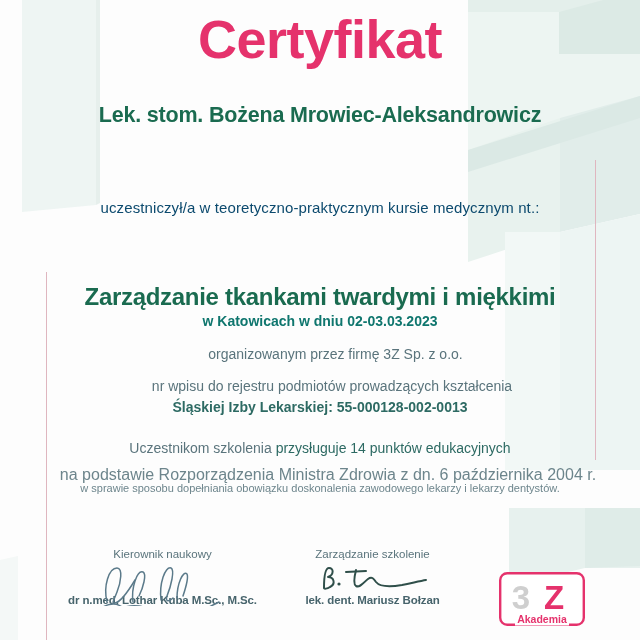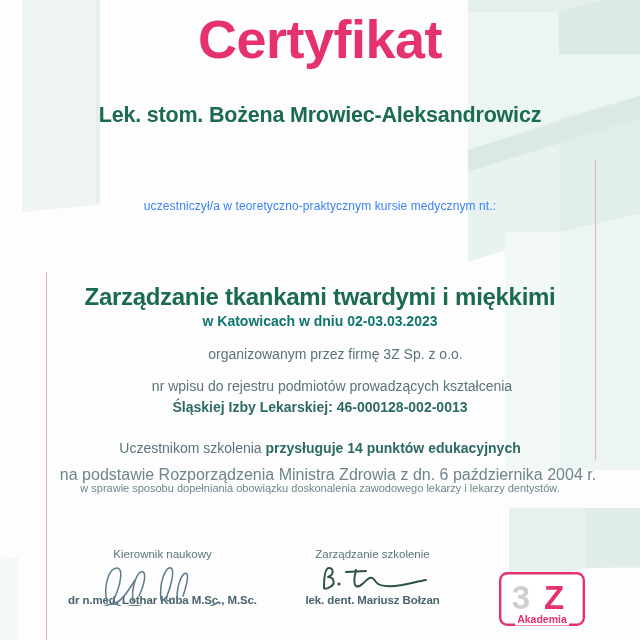--- a/index.html
+++ b/index.html
@@ -61,22 +61,22 @@
     top: 103px; left: 0; right: 0;
     font-size: 21.5px;
     font-weight: bold;
     color: #1a6b50;
     letter-spacing: -0.2px;
   }
 
   .intro-line {
     position: absolute;
     top: 199px; left: 0; right: 0;
-    font-size: 12px;
-    color: #3b82f6;
+    font-size: 15px;
+    color: #0c4a6e;
     letter-spacing: 0.1px;
   }
 
   .course-title {
     position: absolute;
     top: 240px; left: 0; right: 0;
     font-size: 24px;
     font-weight: bold;
     color: #1a6b50;
     letter-spacing: -0.3px;
@@ -112,21 +112,21 @@
     font-weight: bold;
     color: #2d6a63;
   }
 
   .points-line {
     position: absolute;
     top: 440px; left: 0; right: 0;
     font-size: 14px;
     color: #5a747c;
   }
-  .points-line b { color: #2d6a63; font-weight: bold; }
+  .points-line b { color: #2d6a63; font-weight: normal; }
 
   .legal-1 {
     position: absolute;
     top: 466px; left: 16px; right: 0;
     font-size: 16px;
     color: #6d858c;
   }
   .legal-2 {
     position: absolute;
     top: 482px; left: 0; right: 0;
@@ -213,21 +213,21 @@
     <div class="intro-line">uczestniczył/a w teoretyczno-praktycznym kursie medycznym nt.:</div>
 
     <div class="course-title">Zarządzanie tkankami twardymi i miękkimi</div>
 
     <div class="place-date">w Katowicach w dniu 02-03.03.2023</div>
 
     <div class="organizer">organizowanym przez firmę 3Z Sp. z o.o.</div>
 
     <div class="registry">nr wpisu do rejestru podmiotów prowadzących kształcenia</div>
 
-    <div class="chamber">Śląskiej Izby Lekarskiej: 46-000128-002-0013</div>
+    <div class="chamber">Śląskiej Izby Lekarskiej: 55-000128-002-0013</div>
 
     <div class="points-line">
       <span>Uczestnikom szkolenia </span><b>przysługuje 14 punktów edukacyjnych</b>
     </div>
 
     <div class="legal-1">na podstawie Rozporządzenia Ministra Zdrowia z dn. 6 października 2004 r.</div>
 
     <div class="legal-2">w sprawie sposobu dopełniania obowiązku doskonalenia zawodowego lekarzy i lekarzy dentystów.</div>
 
     <div class="sig-block sig-left">

